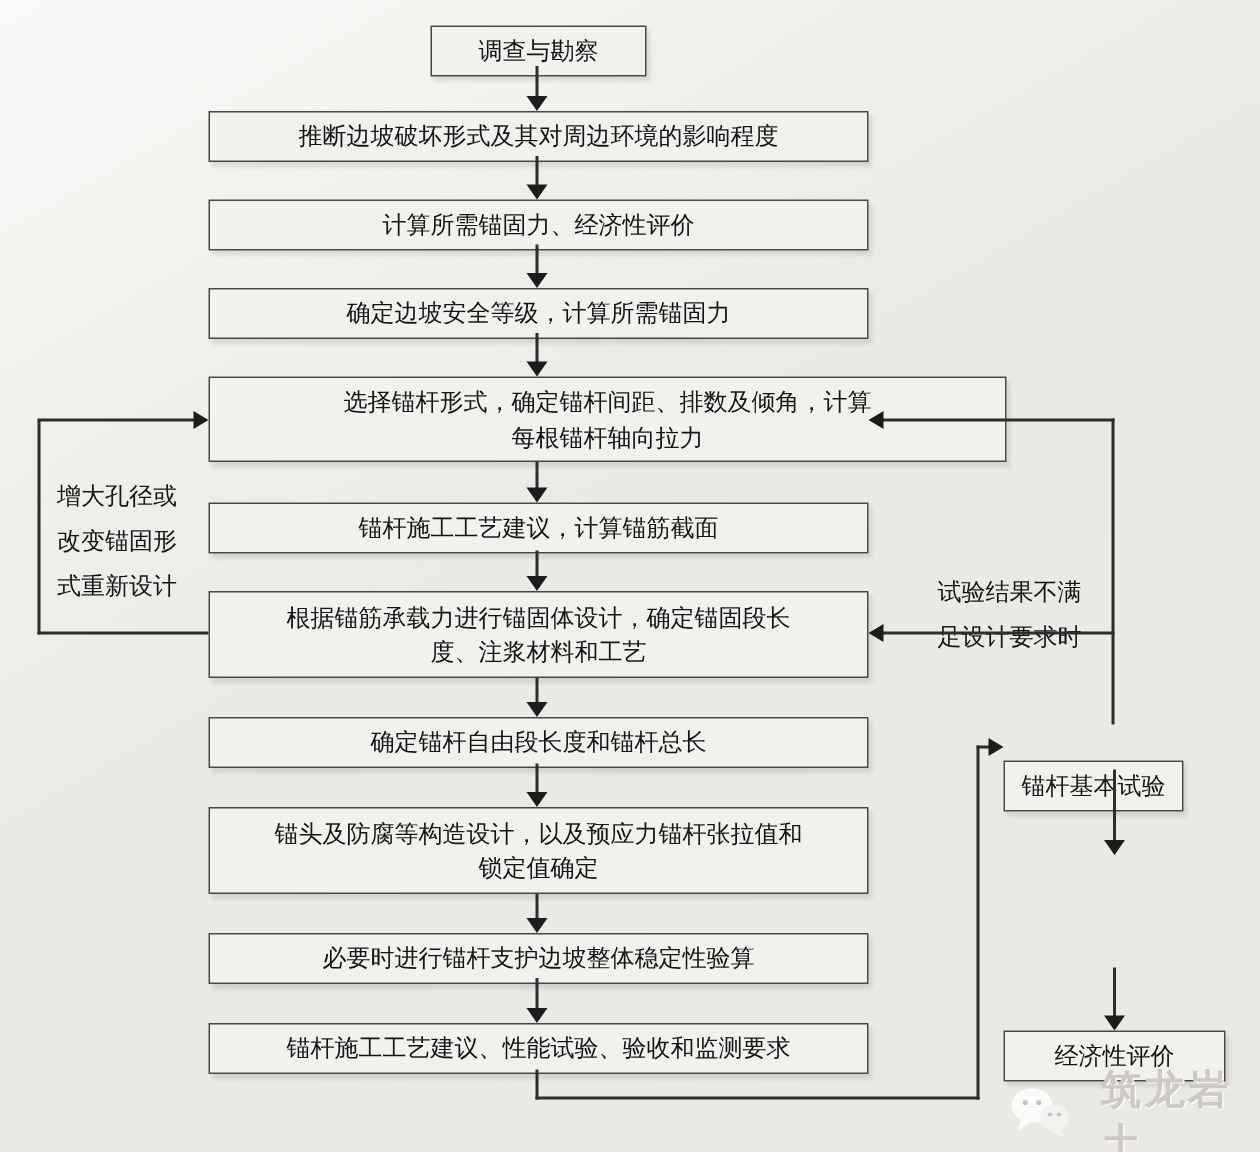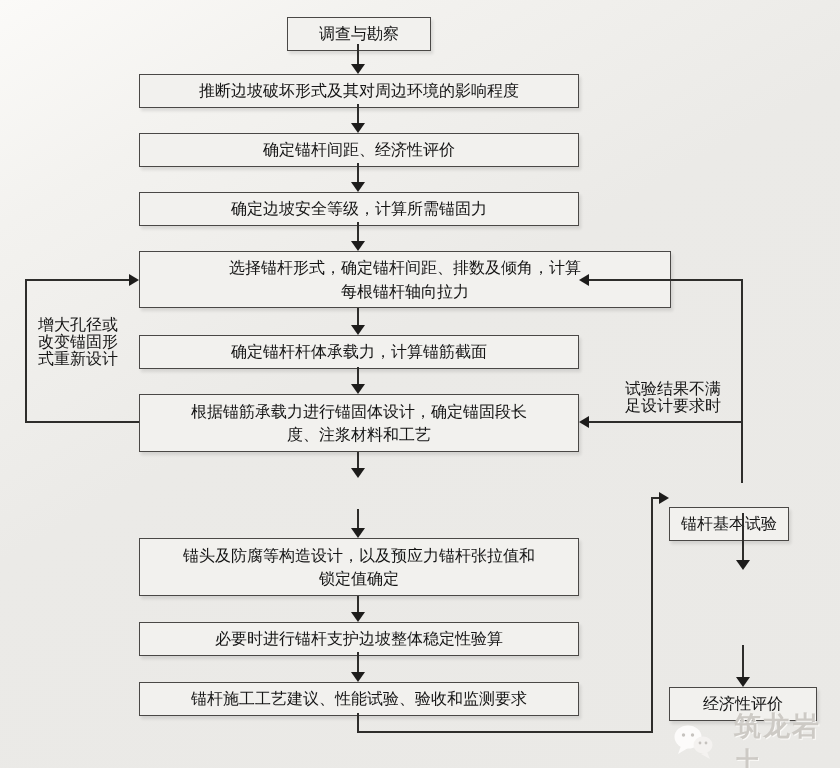--- a/index.html
+++ b/index.html
@@ -19,45 +19,46 @@
   }
   .hline,.vline{position:absolute;background:#2e2d2b;}
   .hline{height:2px;}
   .vline{width:2px;}
   .arr{position:absolute;width:0;height:0;}
   .arr-down{border-left:7px solid transparent;border-right:7px solid transparent;border-top:10px solid #1d1c1b;}
   .arr-left{border-top:6px solid transparent;border-bottom:6px solid transparent;border-right:10px solid #1d1c1b;}
   .arr-right{border-top:6px solid transparent;border-bottom:6px solid transparent;border-left:10px solid #1d1c1b;}
   .note{
     position:absolute;white-space:pre-line;text-align:center;
-    font-size:16px;line-height:17px;color:#141414;
+    font-size:16px;line-height:30px;color:#141414;
   }
   .watermark{
     position:absolute;left:672px;top:708px;
     display:flex;align-items:center;gap:18px;
   }
   .watermark .wm-text{
     font-size:27px;font-weight:bold;letter-spacing:2px;
     color:#cdcac5;text-shadow:1px 1px 0 #fbfaf8;
   }
 </style>
 </head>
 <body>
 
 <div id="canvas">
 
   <div class="box" style="left:287px;top:17px;width:144px;height:27px">调查与勘察</div>
   <div class="box" style="left:139px;top:74px;width:440px;height:30px">推断边坡破坏形式及其对周边环境的影响程度</div>
-  <div class="box" style="left:139px;top:133px;width:440px;height:30px">确定锚杆间距、经济性评价</div>
+  <div class="box" style="left:139px;top:133px;width:440px;height:30px">计算所需锚固力、经济性评价</div>
   <div class="box" style="left:139px;top:192px;width:440px;height:30px">确定边坡安全等级，计算所需锚固力</div>
   <div class="box" style="left:139px;top:251px;width:532px;height:57px">选择锚杆形式，确定锚杆间距、排数及倾角，计算
 每根锚杆轴向拉力</div>
-  <div class="box" style="left:139px;top:335px;width:440px;height:32px">确定锚杆杆体承载力，计算锚筋截面</div>
+  <div class="box" style="left:139px;top:335px;width:440px;height:32px">锚杆施工工艺建议，计算锚筋截面</div>
   <div class="box" style="left:139px;top:394px;width:440px;height:58px">根据锚筋承载力进行锚固体设计，确定锚固段长
 度、注浆材料和工艺</div>
+  <div class="box" style="left:139px;top:478px;width:440px;height:31px">确定锚杆自由段长度和锚杆总长</div>
   <div class="box" style="left:139px;top:622px;width:440px;height:30px">必要时进行锚杆支护边坡整体稳定性验算</div>
   <div class="box" style="left:139px;top:538px;width:440px;height:58px">锚头及防腐等构造设计，以及预应力锚杆张拉值和
 锁定值确定</div>
   <div class="box" style="left:139px;top:682px;width:440px;height:31px">锚杆施工工艺建议、性能试验、验收和监测要求</div>
 
   <div class="box" style="left:669px;top:507px;width:120px;height:30px">锚杆基本试验</div>
   <div class="box" style="left:669px;top:687px;width:148px;height:29px">经济性评价</div>
 
   <div class="note" style="left:22px;top:316px;width:112px">增大孔径或
 改变锚固形

